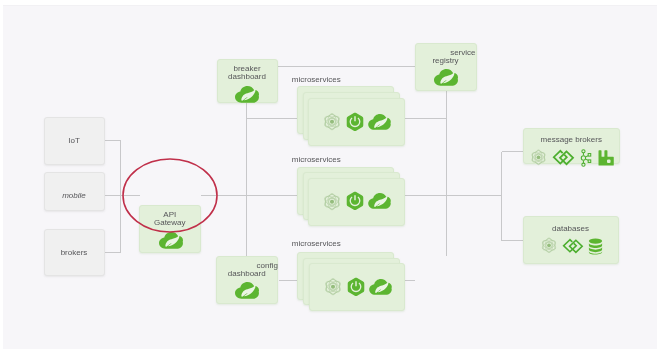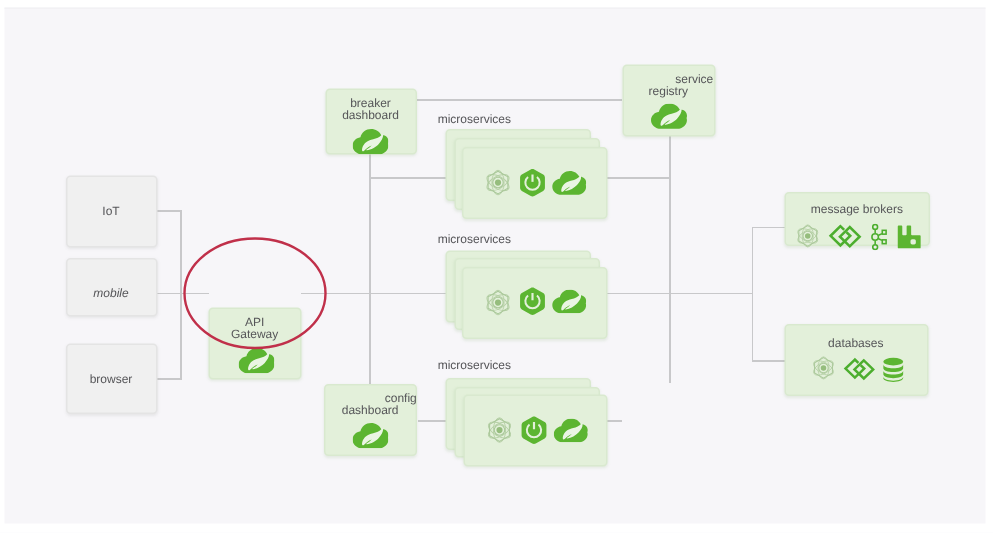--- a/index.html
+++ b/index.html
@@ -110,21 +110,21 @@
     </g>
   </svg>
 
   <div class="node gray" style="left:43.5px;top:117px;width:61px;height:48px;">
     <div class="lbl" style="top:19px;text-align:center;">IoT</div>
   </div>
   <div class="node gray" style="left:43.5px;top:171.5px;width:61px;height:39px;font-style:italic;">
     <div class="lbl" style="top:19px;">mobile</div>
   </div>
   <div class="node gray" style="left:43.5px;top:228.5px;width:61px;height:47.5px;">
-    <div class="lbl" style="top:19px;">browser</div>
+    <div class="lbl" style="top:19px;">brokers</div>
   </div>
 
   <div class="node green" style="left:139px;top:172px;width:61.5px;height:47.5px;margin-top:33px;">
     <div class="lbl" style="top:5.2px;">API</div>
     <div class="lbl" style="top:13.1px;">Gateway</div>
     <span class="ico" style="left:19px;top:25.5px;">
       <svg width="24" height="17">
           <use href="#sym-spring-cloud"></use>
         </svg>
     </span>

